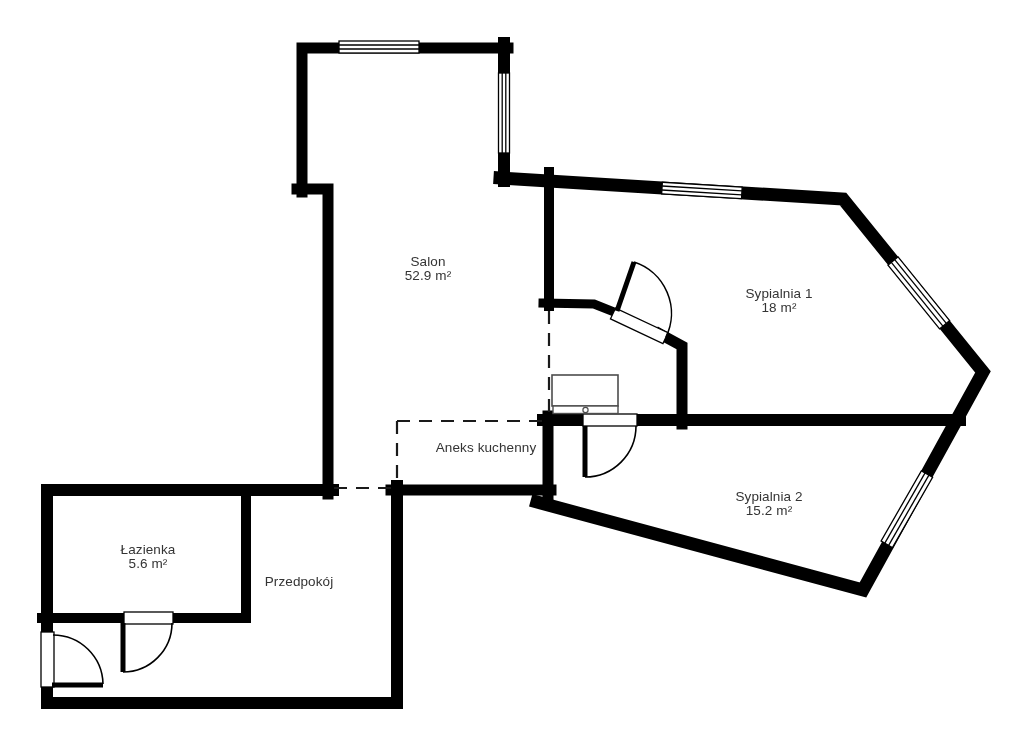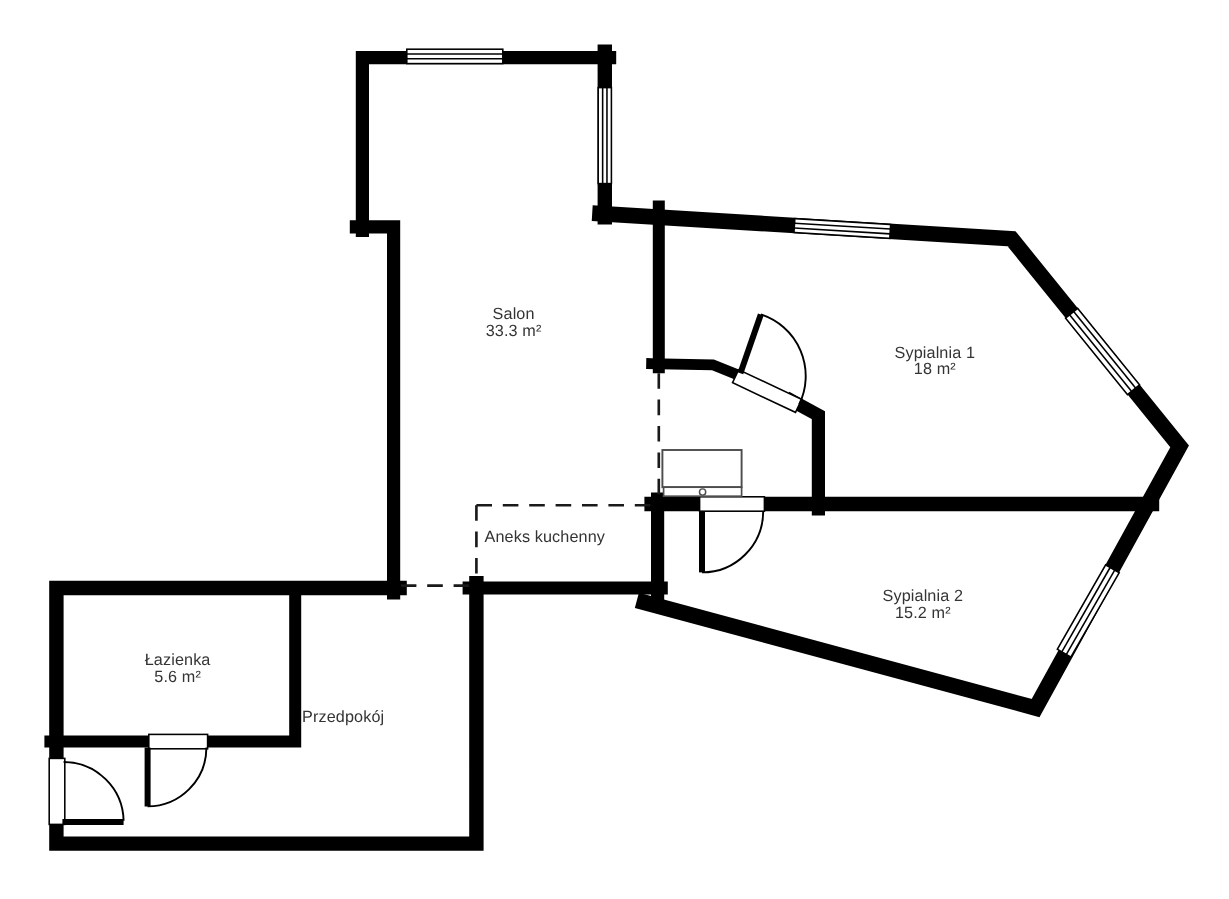--- a/index.html
+++ b/index.html
@@ -128,39 +128,39 @@
 
     <g stroke="#4d4d4d" fill="#ffffff">
       <rect x="552" y="375" width="66" height="31" stroke-width="1.6"></rect>
       <rect x="553" y="406" width="65" height="7.5" stroke-width="1.4"></rect>
       <circle cx="585.5" cy="410" r="2.6" stroke-width="1.2"></circle>
     </g>
   </svg>
 
   <div class="room-label" style="left:428px;top:269px;text-align:center;">
     <span class="name">Salon</span>
-    <span class="area">33.3 m²</span>
+    <span class="area">52.9 m²</span>
   </div>
 
   <div class="room-label" style="left:767px;top:301px;margin-left:12px;">
     <span class="name">Sypialnia 1</span>
     <span class="area">18 m²</span>
   </div>
 
   <div class="room-label" style="left:749px;top:504px;margin-left:20px;">
     <span class="name">Sypialnia 2</span>
     <span class="area">15.2 m²</span>
   </div>
 
-  <div class="room-label" style="left:454px;top:448px;">
+  <div class="room-label" style="left:486px;top:448px;">
     <span class="name">Aneks kuchenny</span>
   </div>
 
   <div class="room-label" style="left:148px;top:557px;">
     <span class="name">Łazienka</span>
     <span class="area">5.6 m²</span>
   </div>
 
-  <div class="room-label" style="left:286px;top:582px;margin-top:16px;">
+  <div class="room-label" style="left:299px;top:582px;">
     <span class="name">Przedpokój</span>
   </div>
 
 </div>
 
 </body></html>

